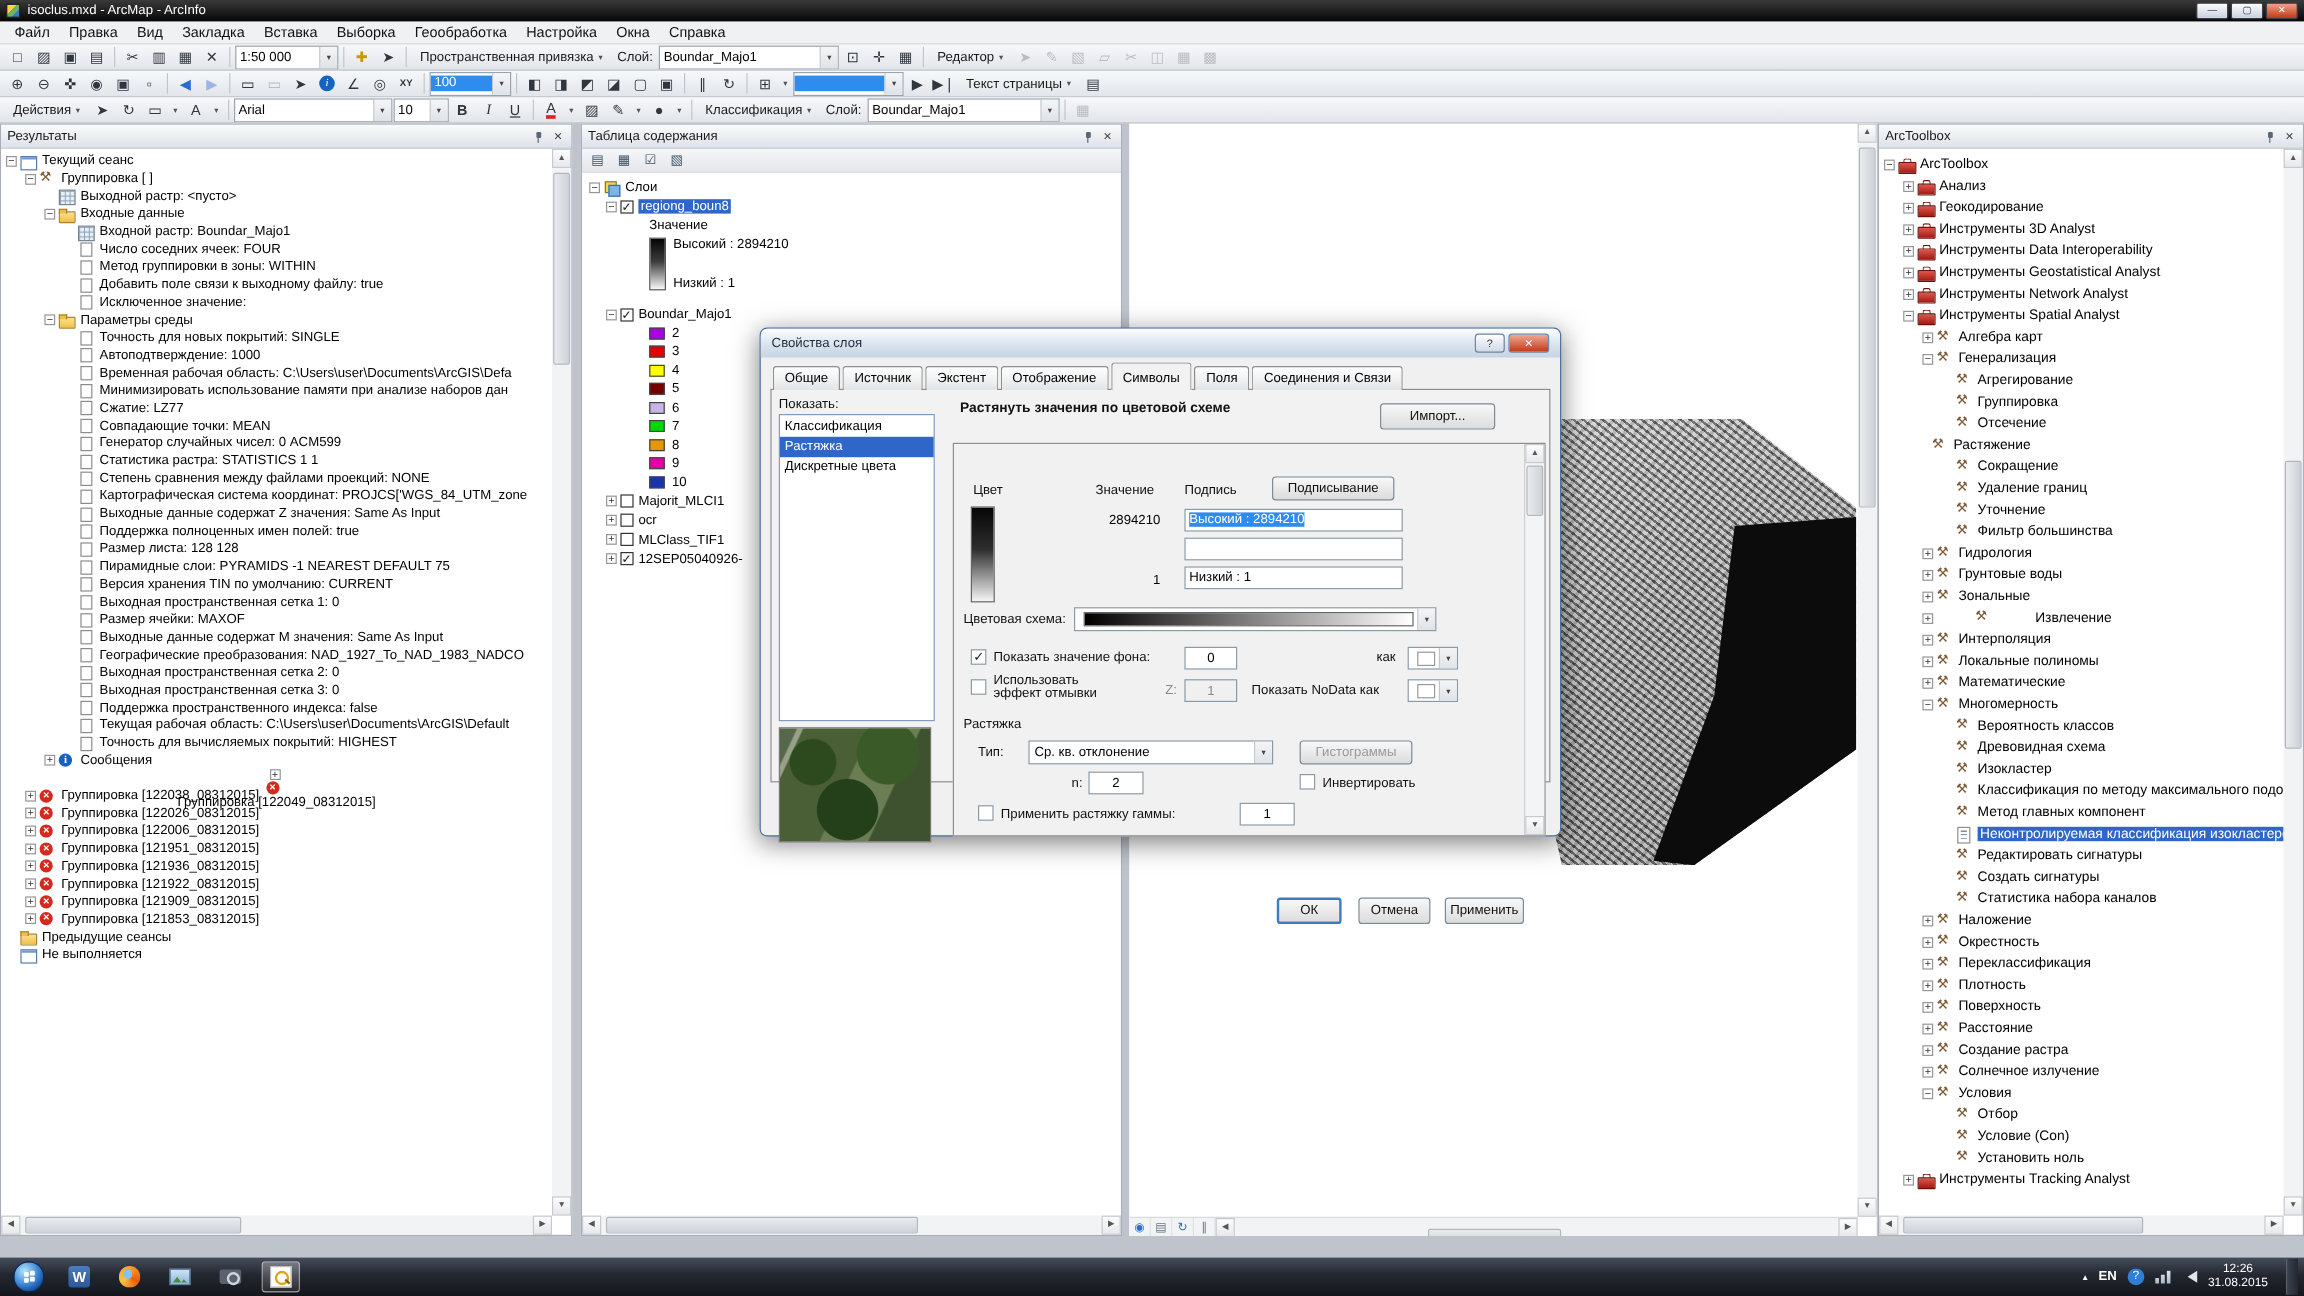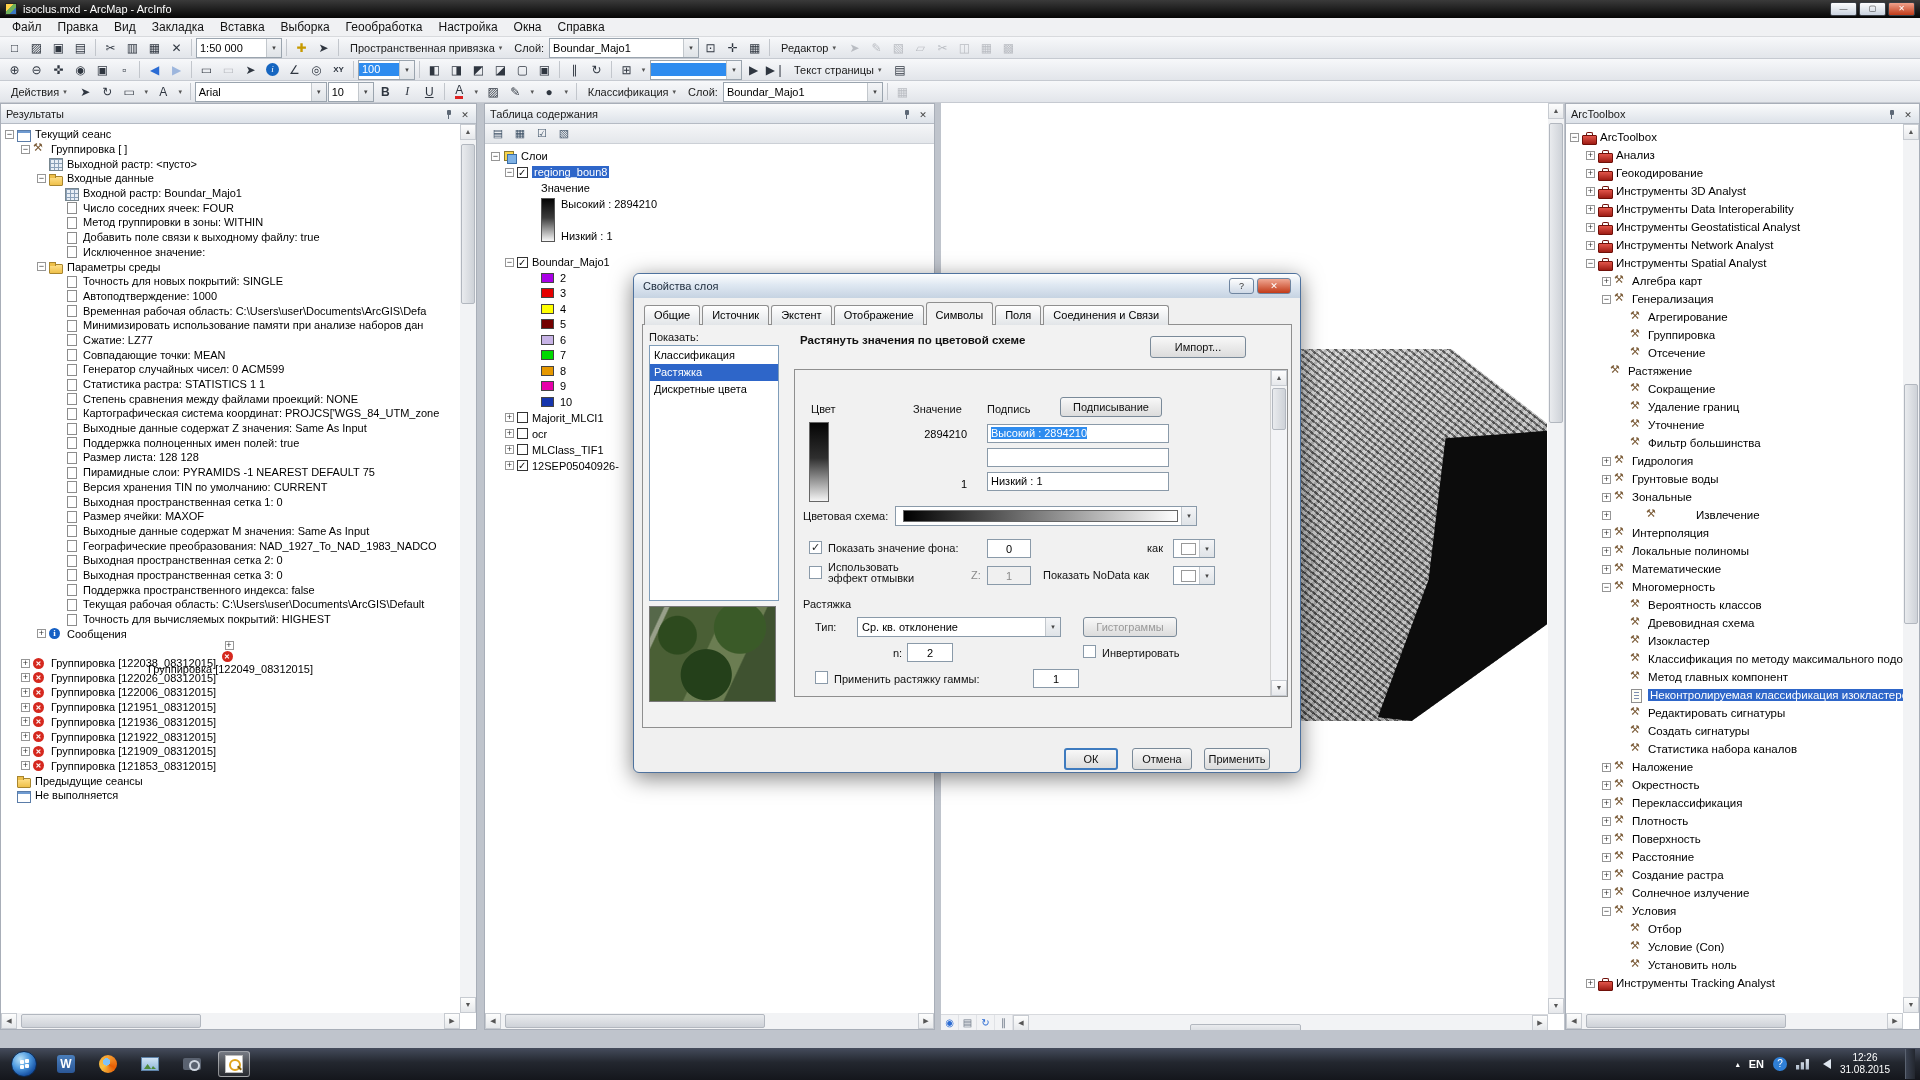--- a/index.html
+++ b/index.html
@@ -122,21 +122,21 @@
 .tray-arrow{font-size:8px}
 .tray-lang{font-size:11px;font-weight:bold}
 .tray-help{width:14px;height:14px;border-radius:50%;background:#2f7fd6;font-size:10px;text-align:center;line-height:14px}
 .tray-help::before{content:"?"}
 .tray-net{width:13px;height:11px;background:linear-gradient(#dfe6ef,#aab6c6);clip-path:polygon(0 100%,0 60%,25% 60%,25% 100%,37% 100%,37% 35%,62% 35%,62% 100%,75% 100%,75% 0,100% 0,100% 100%)}
 .tray-vol{width:0;height:0;border:5px solid transparent;border-left:8px solid #dfe6ef;transform:rotate(180deg)}
 .clock{font-size:10px;text-align:center;line-height:12px}
 .show-desktop{width:10px;height:30px;background:linear-gradient(90deg,#3a4150,#23272f);border-left:1px solid #5a6270;margin-left:6px}
 
 
-.dialog{position:absolute;left:633px;top:273px;width:668px;height:500px;background:#f0f0f0;border:1px solid #4e729e;border-radius:6px;box-shadow:0 5px 22px rgba(0,0,0,.5);z-index:10}
+.dialog{position:absolute;left:633px;top:273px;width:668px;height:424px;background:#f0f0f0;border:1px solid #4e729e;border-radius:6px;box-shadow:0 5px 22px rgba(0,0,0,.5);z-index:10}
 .dlg-title{position:absolute;left:0;top:0;right:0;height:24px;background:linear-gradient(#fdfefe,#dfe8f2 45%,#c6d3e2);border-radius:6px 6px 0 0;display:flex;align-items:center;padding:0 9px;font-size:11px;color:#1c2a3a}
 .dlg-btns{margin-left:auto;display:flex;gap:3px}
 .dlg-btn{width:25px;height:16px;border:1px solid #6f85a0;border-radius:3px;background:linear-gradient(#fefefe,#cfd9e6);text-align:center;font-size:9px;line-height:14px;color:#333}
 .dlg-btn.close{width:34px;background:linear-gradient(#f0a893,#c23a18);color:#fff}
 .dlg-btn.close::before{content:"✕"}
 .dlg-btn.help::before{content:"?"}
 .dtabs{position:absolute;left:10px;top:28px;display:flex;z-index:2}
 .dtab{margin-top:3px;padding:3px 9px 4px;border:1px solid #8f8f8f;border-bottom:none;border-radius:3px 3px 0 0;background:linear-gradient(#fff,#e2e5e8);margin-right:2px;font-size:11px}
 .dtab.active{margin-top:0;padding-top:6px;background:#f2f2f2;box-shadow:0 2px 0 #f2f2f2;z-index:3}
 .dpage{position:absolute;left:8px;top:50px;right:8px;bottom:44px;background:#f2f2f2;border:1px solid #8f8f8f}
@@ -323,21 +323,21 @@
       <span class="tbtn">
         <span class="glyph">∠</span>
       </span>
       <span class="tbtn">
         <span class="glyph">◎</span>
       </span>
       <span class="tbtn txt">
         <span class="glyph">XY</span>
       </span>
       <span class="tsep"></span>
-      <span class="combo selblock" style="width: 57px;">
+      <span class="combo selblock" style="width: 68px;">
         <span class="cval">100</span>
         <span class="carr">▾</span>
       </span>
       <span class="tsep"></span>
       <span class="tbtn">
         <span class="glyph">◧</span>
       </span>
       <span class="tbtn">
         <span class="glyph">◨</span>
       </span>

